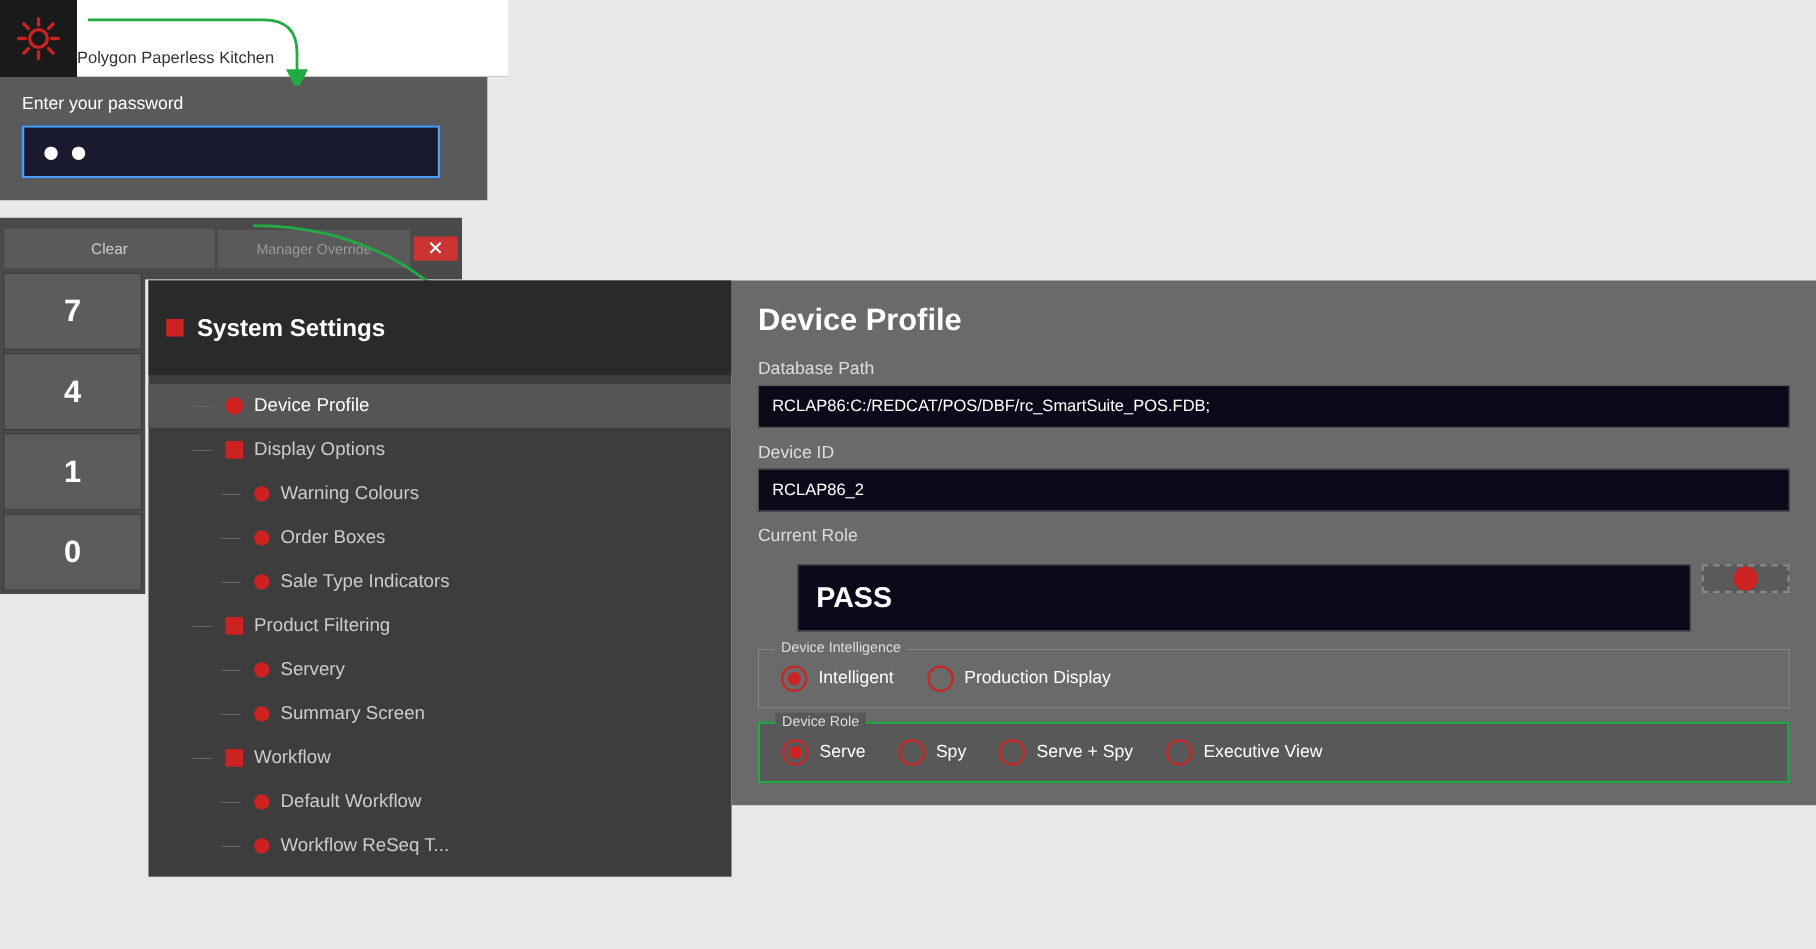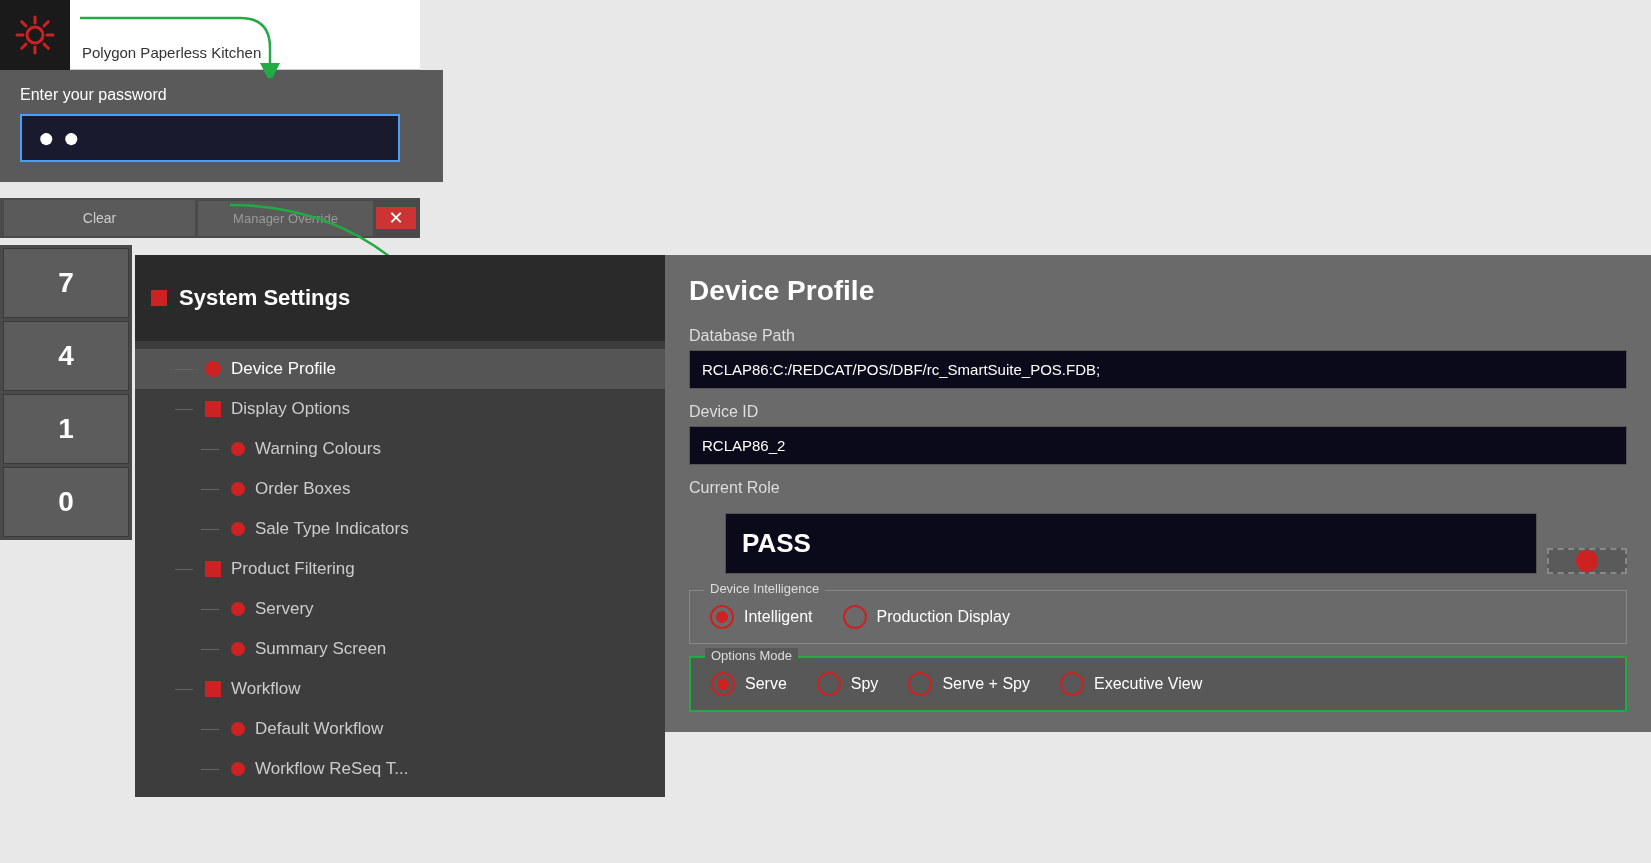--- a/index.html
+++ b/index.html
@@ -19,24 +19,24 @@
       display: flex; align-items: center; justify-content: center;
       z-index: 10;
     }
     .gear-icon-svg {
       width: 44px; height: 44px;
     }
     .app-title-bar {
       position: absolute;
       top: 0; left: 70px;
       height: 70px;
-      width: 350px;
+      width: 392px;
       background: #fff;
       border-bottom: 1px solid #ccc;
-      display: flex; align-items: flex-end; padding-bottom: 8px; padding-left: 12px;
+      display: flex; align-items: flex-end; padding-bottom: 8px; 
     }
     .app-title-text {
       font-size: 15px;
       color: #333;
     }
 
     
     .password-panel {
       position: absolute;
       top: 70px; left: 0;
@@ -197,21 +197,21 @@
       background: #0a0a1a;
       border: 1px solid #555;
       color: #fff;
       font-size: 15px;
       padding: 10px 12px;
     }
     .field-input-wide {
       width: 100%;
     }
     .current-role-row {
-      display: flex; gap: 10px; align-items: flex-end;
+      display: flex; gap: 10px; align-items: flex-start;
       margin-top: 16px;
       padding-left: 36px;
     }
     .current-role-input {
       flex: 1;
       background: #0a0a1a;
       border: 1px solid #555;
       color: #fff;
       font-size: 26px;
       font-weight: bold;
@@ -319,21 +319,21 @@
   </defs>
 </svg>
 
 <div class="password-panel">
   <div class="password-label">Enter your password</div>
   <div class="password-input-box">
     <span class="password-dots">●●</span>
   </div>
 </div>
 
-<div style="position:absolute;top:198px;left:0;width:420px;height:40px;background:#4a4a4a;display:flex;gap:3px;align-items:center;padding:4px;">
+<div style="position:absolute;top:198px;left:0;width:420px;height:56px;background:#4a4a4a;display:flex;gap:3px;align-items:center;padding:4px;">
   <button class="btn-clear">Clear</button>
   <button class="btn-manager">Manager Override</button>
   <button class="btn-close">✕</button>
 </div>
 
 <div class="numpad-area">
   <button class="num-key">7</button>
   <button class="num-key">4</button>
   <button class="num-key">1</button>
   <button class="num-key">0</button>
@@ -453,21 +453,21 @@
 
       <div class="radio-item">
         <div class="radio-outer">
         </div>
         <span class="radio-label">Production Display</span>
       </div>
     </div>
   </div>
 
   <div class="group-box-green">
-    <span class="group-box-green-title">Options Mode</span>
+    <span class="group-box-green-title">Device Role</span>
     <div class="radio-row">
 
       <div class="radio-item">
         <div class="radio-outer">
           <div class="radio-inner"></div>
         </div>
         <span class="radio-label">Serve</span>
       </div>
 
       <div class="radio-item">

